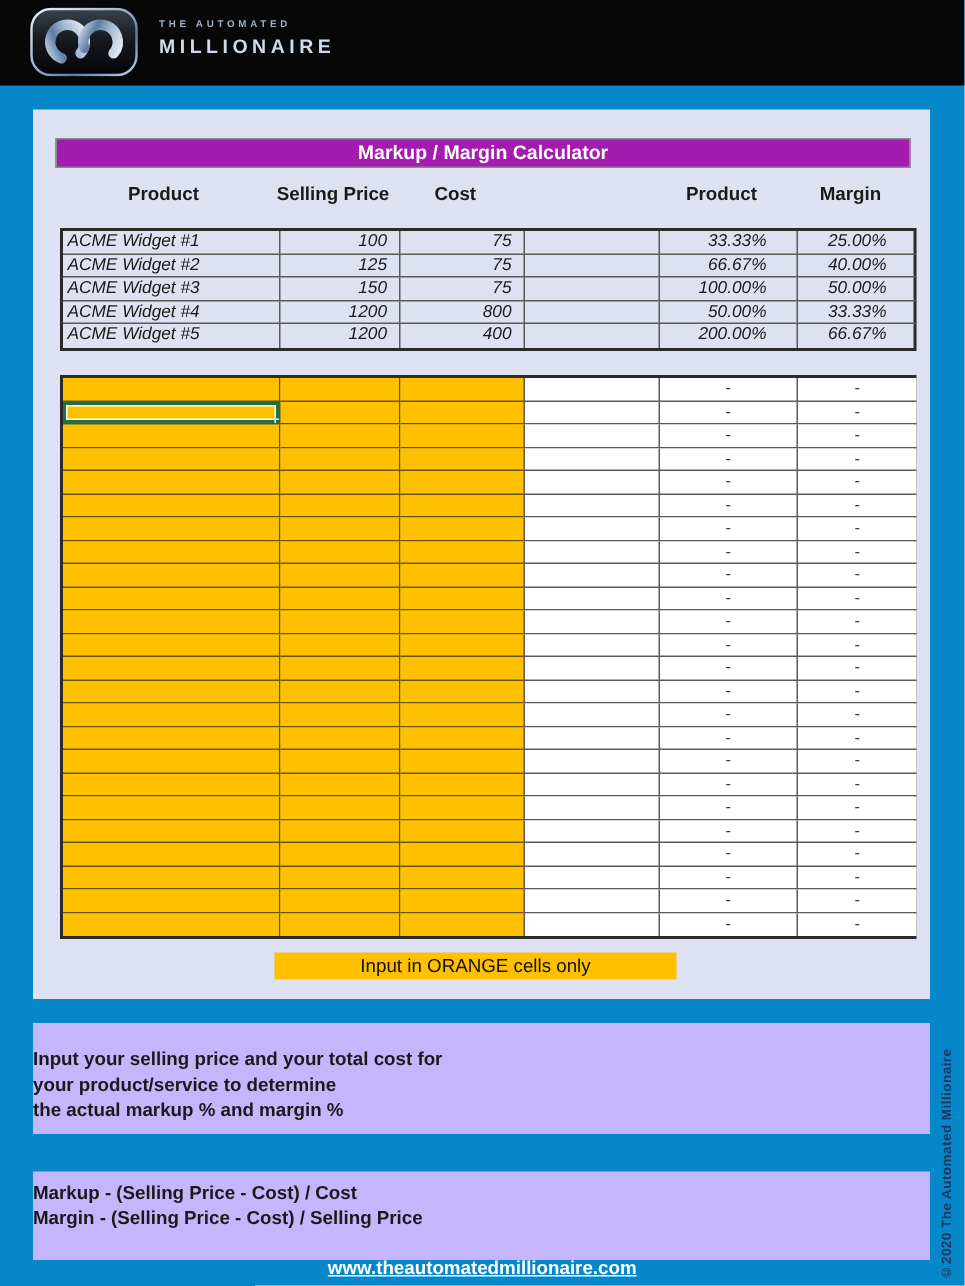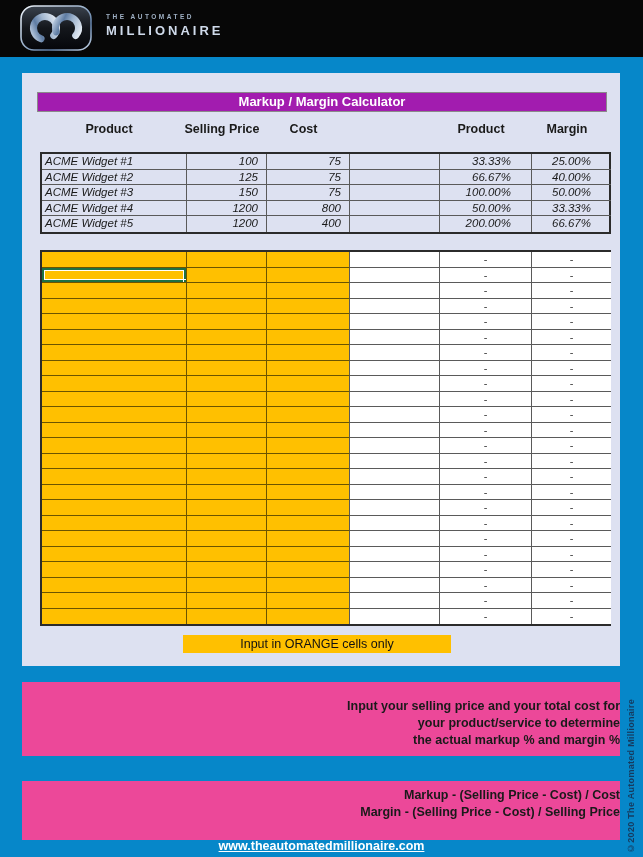--- a/index.html
+++ b/index.html
@@ -45,21 +45,21 @@
   
   .cell.selected { box-shadow: inset 0 0 0 2px #1e7145, inset 0 0 0 3px #ffffff; z-index:4; }
   .fill-handle { position:absolute; right:-4px; bottom:-4px; width:7px; height:7px;
                  background:#1e7145; border:1px solid #ffffff; z-index:6; }
 
   
   .orange-note { position:absolute; left:161px; top:562px; width:268px; height:18px; background:#ffc000;
                  text-align:center; font-size:12.5px; color:#111; line-height:18px; }
 
   
-  .info-panel { position:absolute; left:22px; width:598px; background:#ec4899; text-align:right;
+  .info-panel { position:absolute; left:22px; width:598px; background:#c4b5fd; text-align:left;
                 font-weight:bold; color:#1a1a1a; font-size:12.5px; }
   .panel-instructions { top:682px; height:74px; padding-top:16px; line-height:17px; }
   .panel-formulas { top:781px; height:59px; padding-top:6px; line-height:17px; }
 
   
   .footer-link { position:absolute; left:0; top:836px; width:643px; text-align:center; }
   .footer-link a { color:#ffffff; font-weight:bold; font-size:12.5px; }
   .vertical-copyright { position:absolute; right:3px; bottom:4px; height:210px; width:14px;
                         writing-mode:vertical-rl; transform:rotate(180deg); text-align:left;
                         font-size:9px; font-weight:600; color:#173a5e; letter-spacing:0.3px; }

